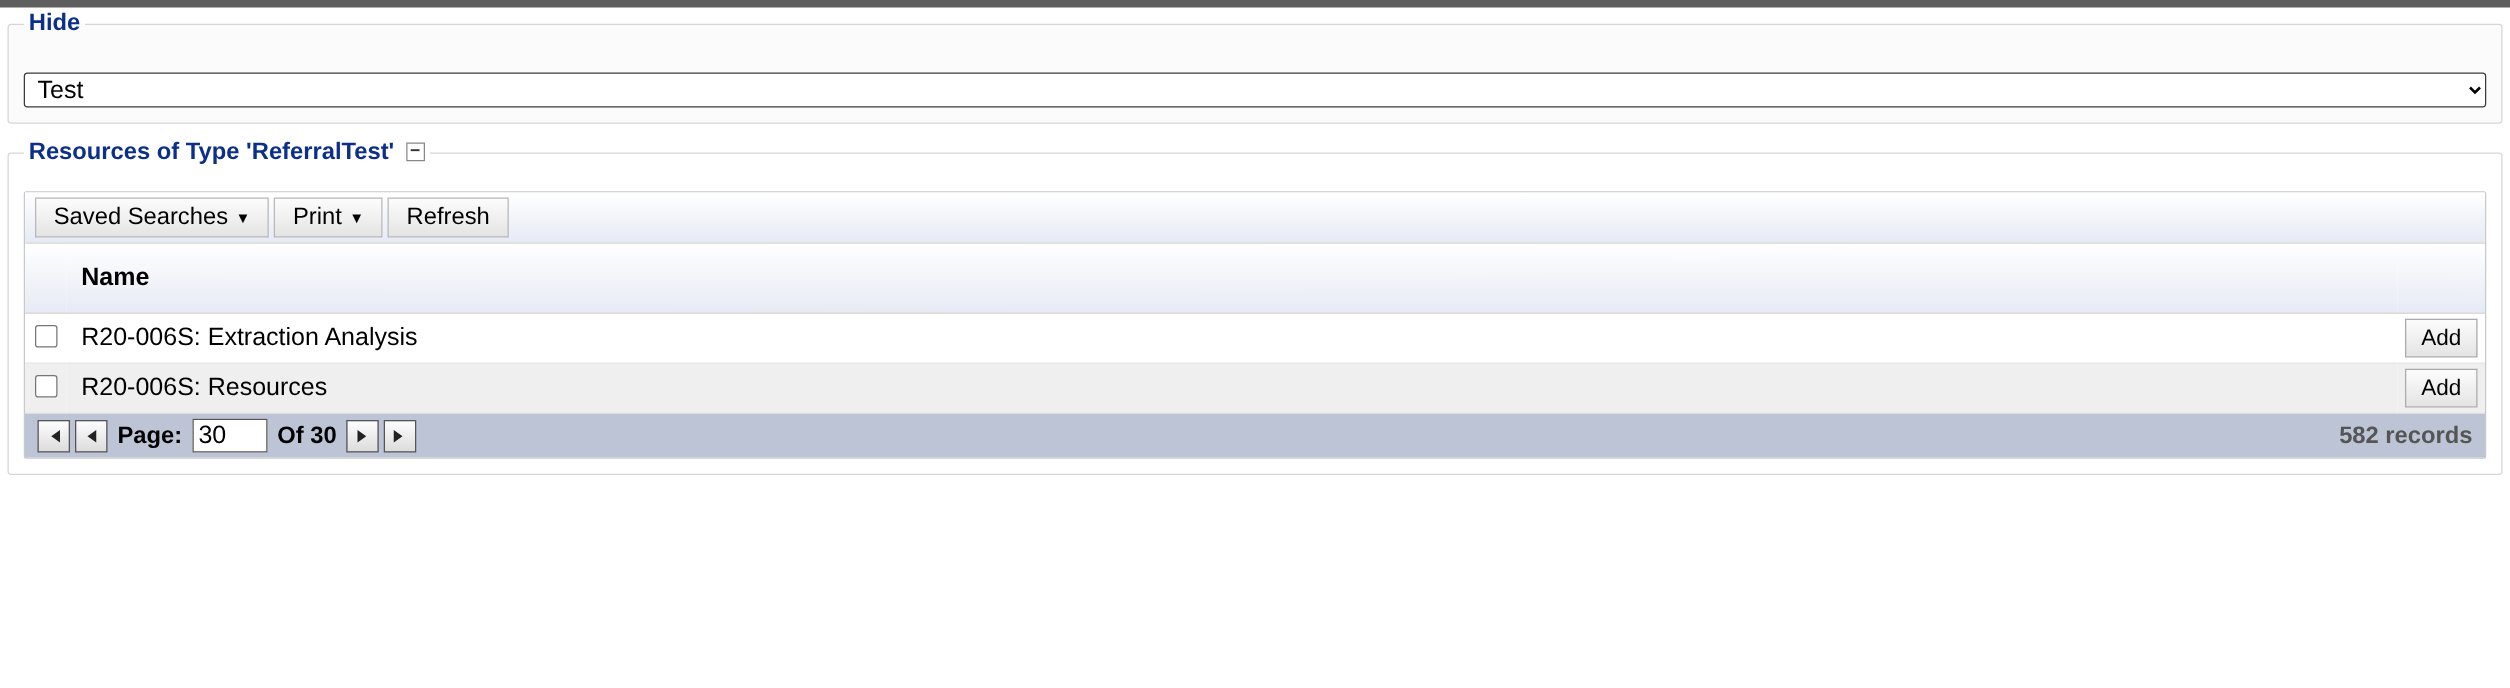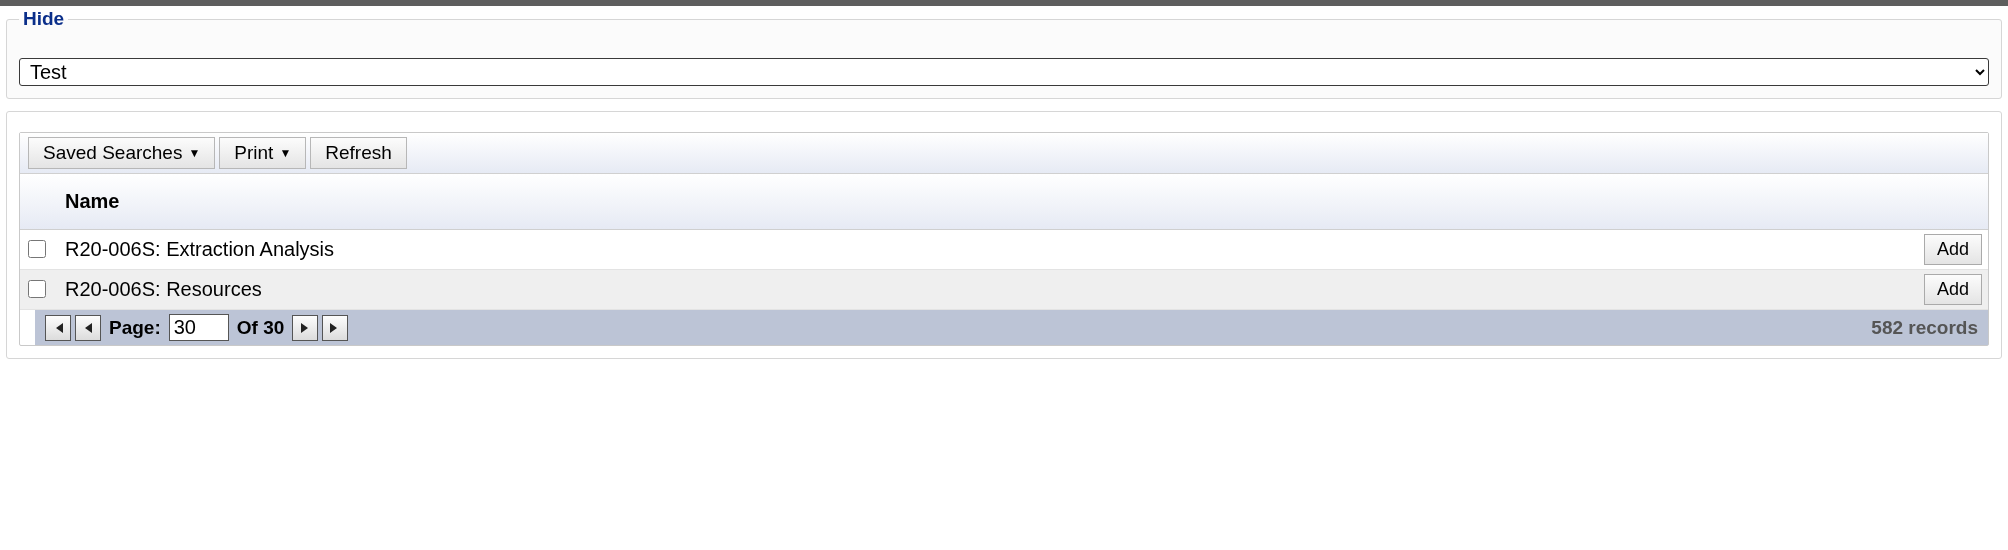--- a/index.html
+++ b/index.html
@@ -104,21 +104,20 @@
     cursor: pointer;
   }
   input[type=checkbox] { width: 18px; height: 18px; }
 
   .pager {
     display: flex;
     align-items: center;
     background: #bcc4d6;
     padding: 4px 10px;
     gap: 4px;
-    margin-left: 15px;
   }
   .pager .nav-btn {
     width: 26px; height: 26px;
     border: 1px solid #555;
     background: linear-gradient(#fdfdfd, #dcdcdc);
     display: inline-flex;
     align-items: center;
     justify-content: center;
     cursor: pointer;
     padding: 0;
@@ -142,20 +141,24 @@
     <a>Hide</a>
   </legend>
   <div class="field-block">
     <select class="wide-select">
       <option>Test</option>
     </select>
   </div>
 </fieldset>
 
 <fieldset class="inner">
+  <legend>
+    <span>Resources of Type 'ReferralTest'</span>
+    <span class="legend-toggle">−</span>
+  </legend>
 
   <div class="toolbar-wrap">
     <div class="toolbar">
       <button class="tb-btn">
         <span>Saved Searches</span>
         <span class="tb-caret">▼</span>
       </button>
       <button class="tb-btn">
         <span>Print</span>
         <span class="tb-caret">▼</span>

